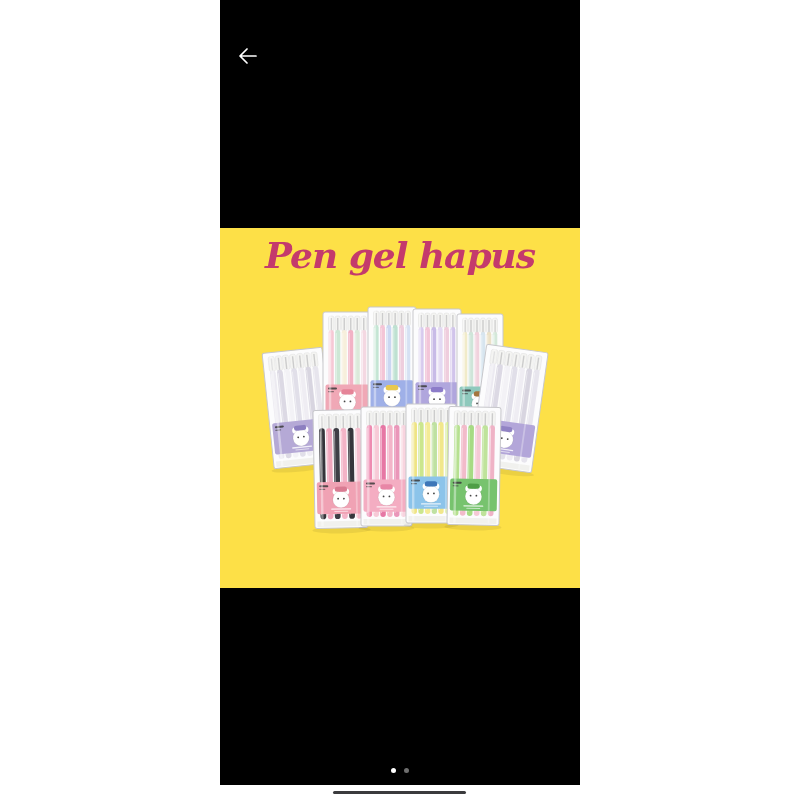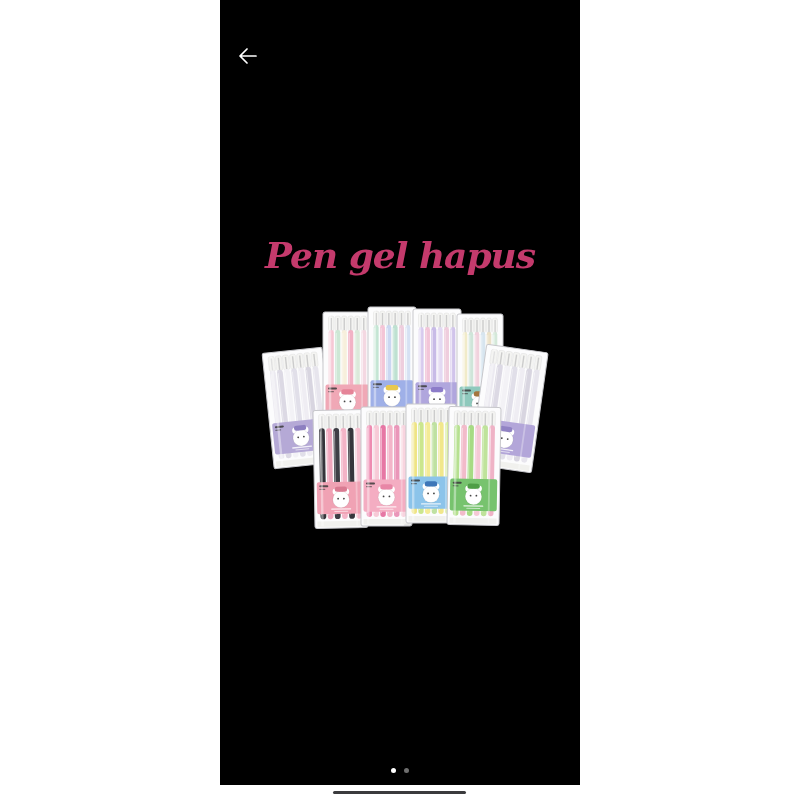--- a/index.html
+++ b/index.html
@@ -6,21 +6,21 @@
   body{
     width:800px;height:800px;background:#ffffff;overflow:hidden;
     font-family:"Liberation Sans",sans-serif;position:relative;
   }
   .screen{position:absolute;left:220px;top:0;width:360px;height:800px;background:#ffffff;}
   .letterbox-top{position:absolute;left:0;top:0;width:360px;height:228px;background:#000000;}
   .back-btn{
     position:absolute;left:12px;top:40px;width:32px;height:32px;
     display:flex;align-items:center;justify-content:center;cursor:pointer;background:transparent;border:none;padding:0;
   }
-  .photo{position:absolute;left:0;top:228px;width:360px;height:424px;background:#000000;}
+  .photo{position:absolute;left:0;top:228px;width:360px;height:424px;background:#fde047;}
   .photo-title{
     position:absolute;left:0;top:6px;width:100%;text-align:center;
     font-family:"DejaVu Serif",serif;font-style:italic;font-weight:bold;
     font-size:36px;letter-spacing:-1px;white-space:nowrap;
   }
   .packs-svg{position:absolute;left:0;top:0;width:360px;height:360px;}
   .letterbox-bottom{position:absolute;left:0;top:588px;width:360px;height:197px;background:#000000;}
   .pager{
     position:absolute;left:0;bottom:12px;width:100%;
     display:flex;justify-content:center;align-items:center;gap:8px;

